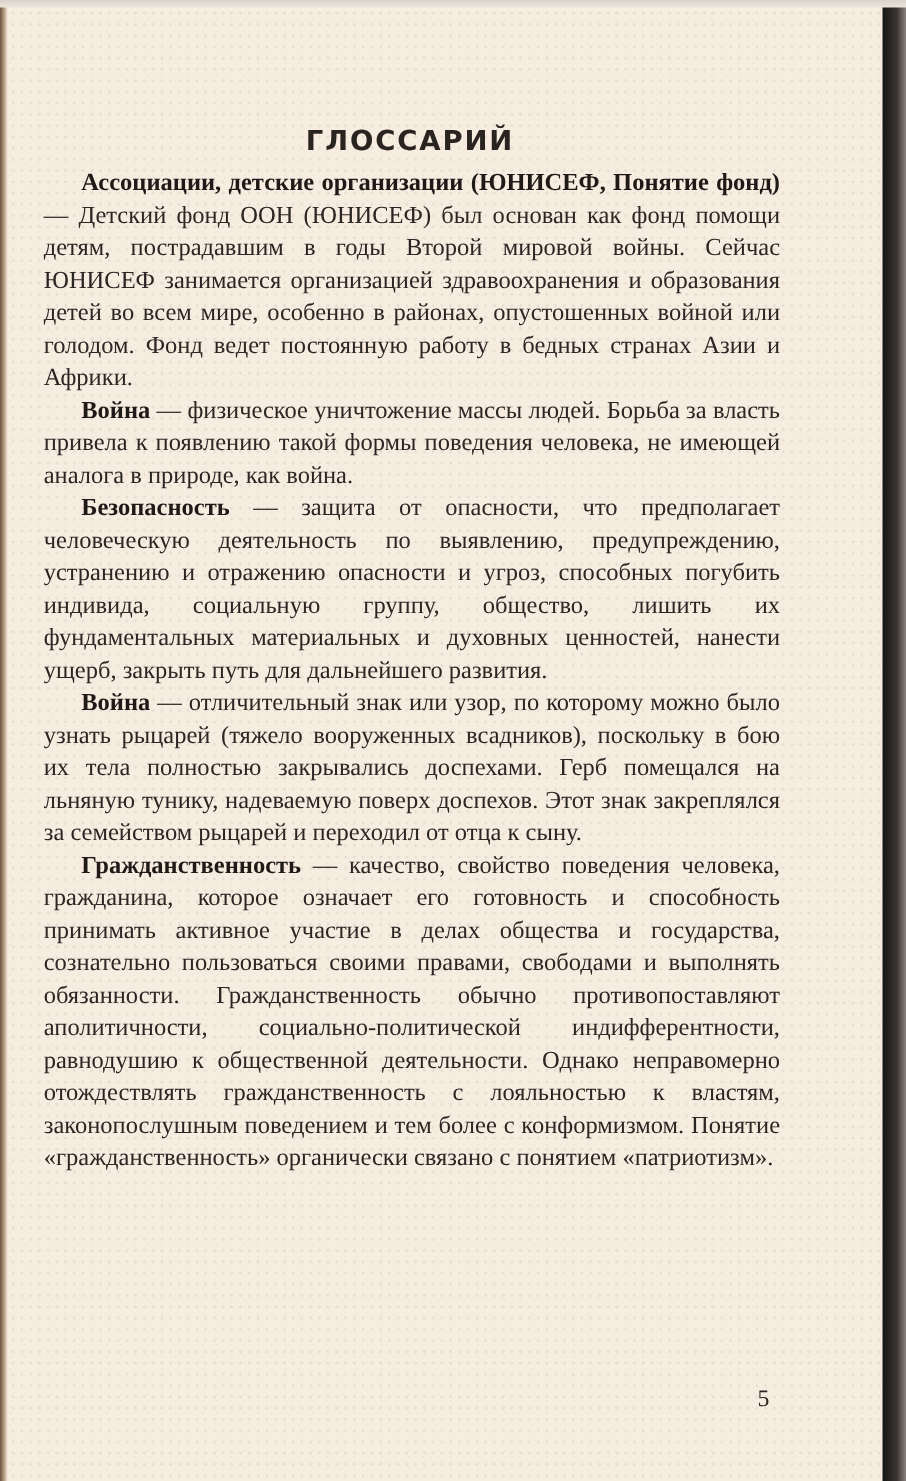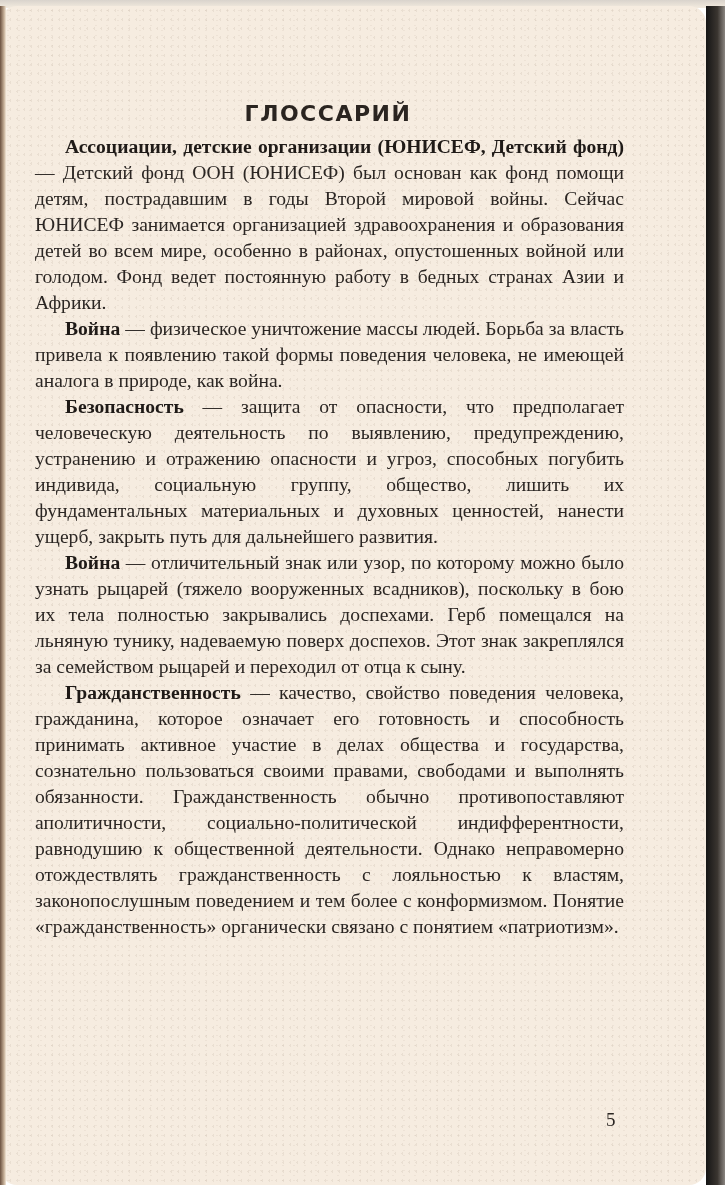--- a/index.html
+++ b/index.html
@@ -5,21 +5,20 @@
   html, body { margin:0; padding:0; }
   body { width:725px; height:1185px; overflow:hidden; background:#ffffff; position:relative; }
   .page {
     position:absolute; left:0; top:6px; width:706px; height:1179px;
     background:#f6ece0;
     background-image:
       radial-gradient(rgba(120,100,80,0.10) 1px, transparent 1px),
       radial-gradient(rgba(120,100,80,0.07) 1px, transparent 1px);
     background-size: 7px 9px, 11px 5px;
     background-position: 0 0, 3px 2px;
-    border-radius: 17px;
   }
   .spine {
     position:absolute; left:0; top:0; width:6px; height:100%;
     background:linear-gradient(to right, #6b5140, #c9b39b 70%, #f1e6d8);
   }
   .right-edge {
     position:absolute; left:706px; top:6px; width:19px; height:1179px;
     background:linear-gradient(to right, #151515, #3a3530 60%, #8a8580);
   }
   .top-edge {
@@ -46,21 +45,21 @@
 </head>
 <body>
 
 <div class="top-edge"></div>
 <div class="page">
   <div class="spine"></div>
 
   <h1 class="title">ГЛОССАРИЙ</h1>
 
   <div class="text">
-    <p><b>Ассоциации, детские организации (ЮНИСЕФ, Детский фонд)</b><span> — Детский фонд ООН (ЮНИСЕФ) был основан как фонд помощи детям, пострадавшим в годы Второй мировой войны. Сейчас ЮНИСЕФ занимается организацией здравоохранения и образования детей во всем мире, особенно в районах, опустошенных войной или голодом. Фонд ведет постоянную работу в бедных странах Азии и Африки.</span></p>
+    <p><b>Ассоциации, детские организации (ЮНИСЕФ, Понятие фонд)</b><span> — Детский фонд ООН (ЮНИСЕФ) был основан как фонд помощи детям, пострадавшим в годы Второй мировой войны. Сейчас ЮНИСЕФ занимается организацией здравоохранения и образования детей во всем мире, особенно в районах, опустошенных войной или голодом. Фонд ведет постоянную работу в бедных странах Азии и Африки.</span></p>
     <p><b>Война</b><span> — физическое уничтожение массы людей. Борьба за власть привела к появлению такой формы поведения человека, не имеющей аналога в природе, как война.</span></p>
     <p><b>Безопасность</b><span> — защита от опасности, что предполагает человеческую деятельность по выявлению, предупреждению, устранению и отражению опасности и угроз, способных погубить индивида, социальную группу, общество, лишить их фундаментальных материальных и духовных ценностей, нанести ущерб, закрыть путь для дальнейшего развития.</span></p>
     <p><b>Война</b><span> — отличительный знак или узор, по которому можно было узнать рыцарей (тяжело вооруженных всадников), поскольку в бою их тела полностью закрывались доспехами. Герб помещался на льняную тунику, надеваемую поверх доспехов. Этот знак закреплялся за семейством рыцарей и переходил от отца к сыну.</span></p>
     <p><b>Гражданственность</b><span> — качество, свойство поведения человека, гражданина, которое означает его готовность и способность принимать активное участие в делах общества и государства, сознательно пользоваться своими правами, свободами и выполнять обязанности. Гражданственность обычно противопоставляют аполитичности, социально-политической индифферентности, равнодушию к общественной деятельности. Однако неправомерно отождествлять гражданственность с лояльностью к властям, законопослушным поведением и тем более с конформизмом. Понятие «гражданственность» органически связано с понятием «патриотизм».</span></p>
   </div>
 
   <div class="page-num">5</div>
 </div>
 <div class="right-edge"></div>
 

